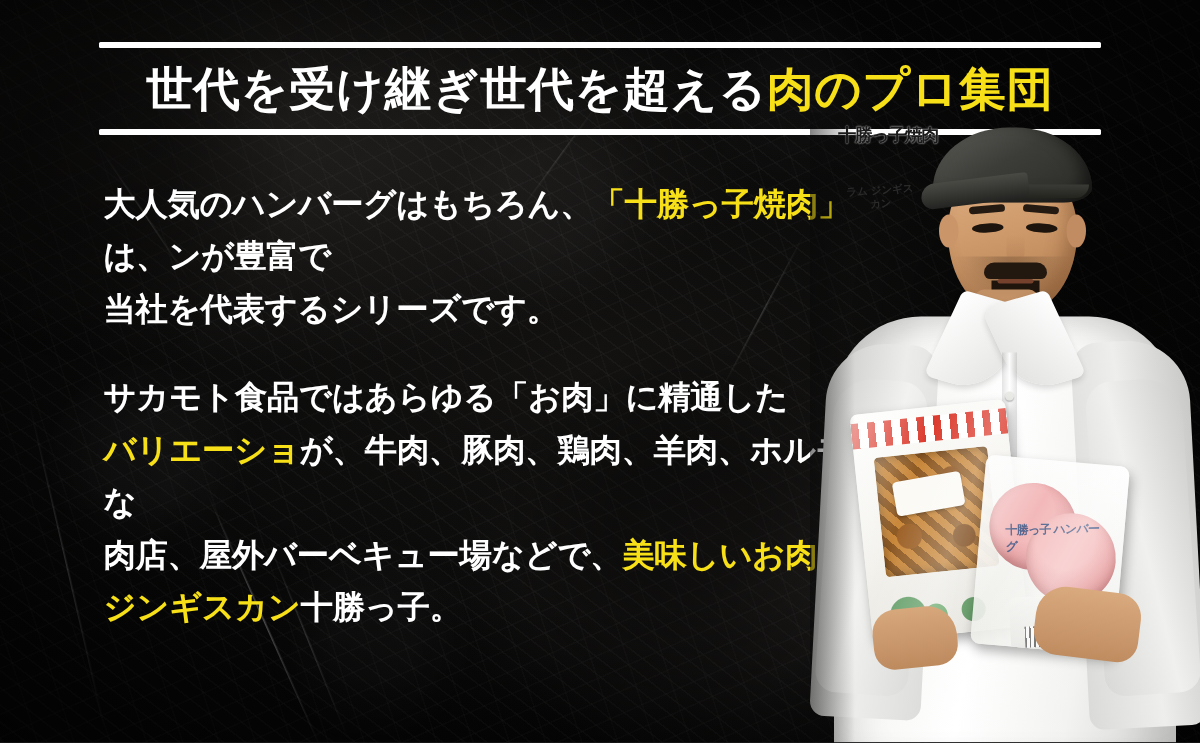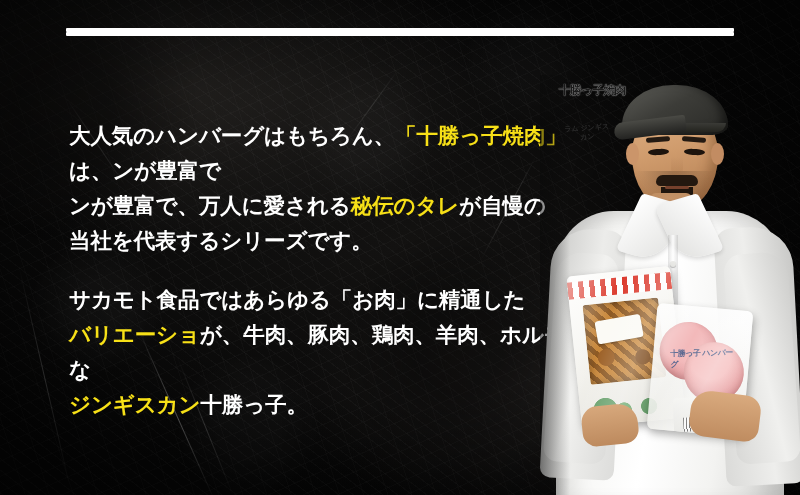--- a/index.html
+++ b/index.html
@@ -370,39 +370,42 @@
   <div class="scratch sc1"></div>
   <div class="scratch sc2"></div>
   <div class="scratch sc3"></div>
   <div class="scratch sc4"></div>
   <div class="scratch sc5"></div>
   <div class="scratch sc6"></div>
   <div class="vignette"></div>
 
   <div class="headband">
     <div class="rule"></div>
+    <div class="headline">
+      <span>世代を受け継ぎ世代を超える</span><span class="hl">肉のプロ集団</span>
+    </div>
     <div class="rule"></div>
   </div>
 
   <div class="copy">
 
     <p><span>大人気のハンバーグはもちろん、</span><span class="hl">「十勝っ子焼肉」</span><span>は、ンが豊富で</span></p>
 
-    <p><span>ンが豊富で、万人に愛される</span><span class="hl">秘伝のタレ</span><span>が自慢の</span></p>
 
     <p><span>当社を代表するシリーズです。</span></p>
 
     <div class="gap"></div>
 
     <p><span>サカモト食品ではあらゆる「お肉」に精通した</span></p>
 
     <p><span class="hl">バリエーショ</span><span>が、牛肉、豚肉、鶏肉、羊肉、ホルモンな</span></p>
 
 
 
+    <p><span>肉店、屋外バーベキュー場などで、</span><span class="hl">美味しいお肉</span></p>
 
     <p><span class="hl">ジンギスカン</span><span>十勝っ子。</span></p>
 
   </div>
 
   <div class="photo">
     <div class="torso"></div>
     <div class="shoulder-l"></div>
     <div class="shoulder-r"></div>
 

